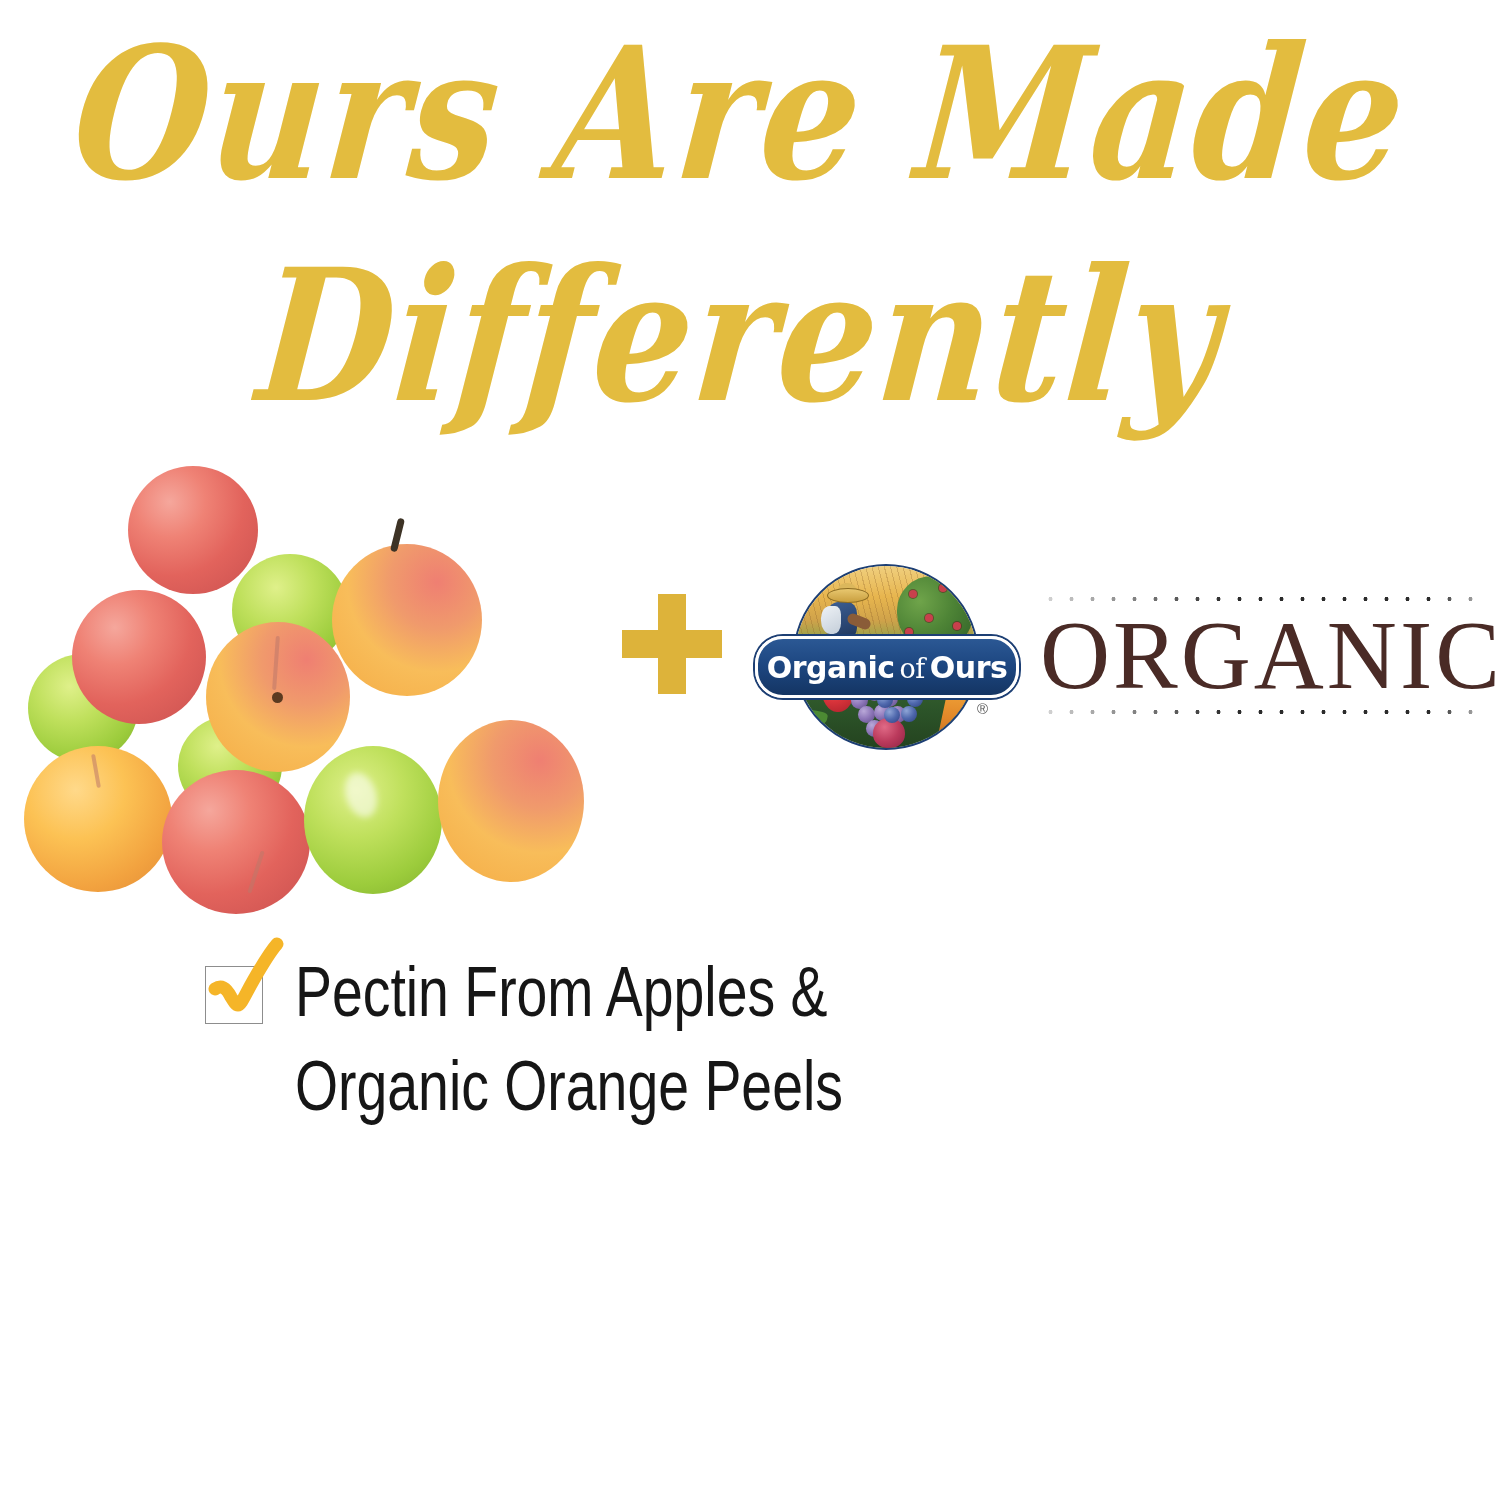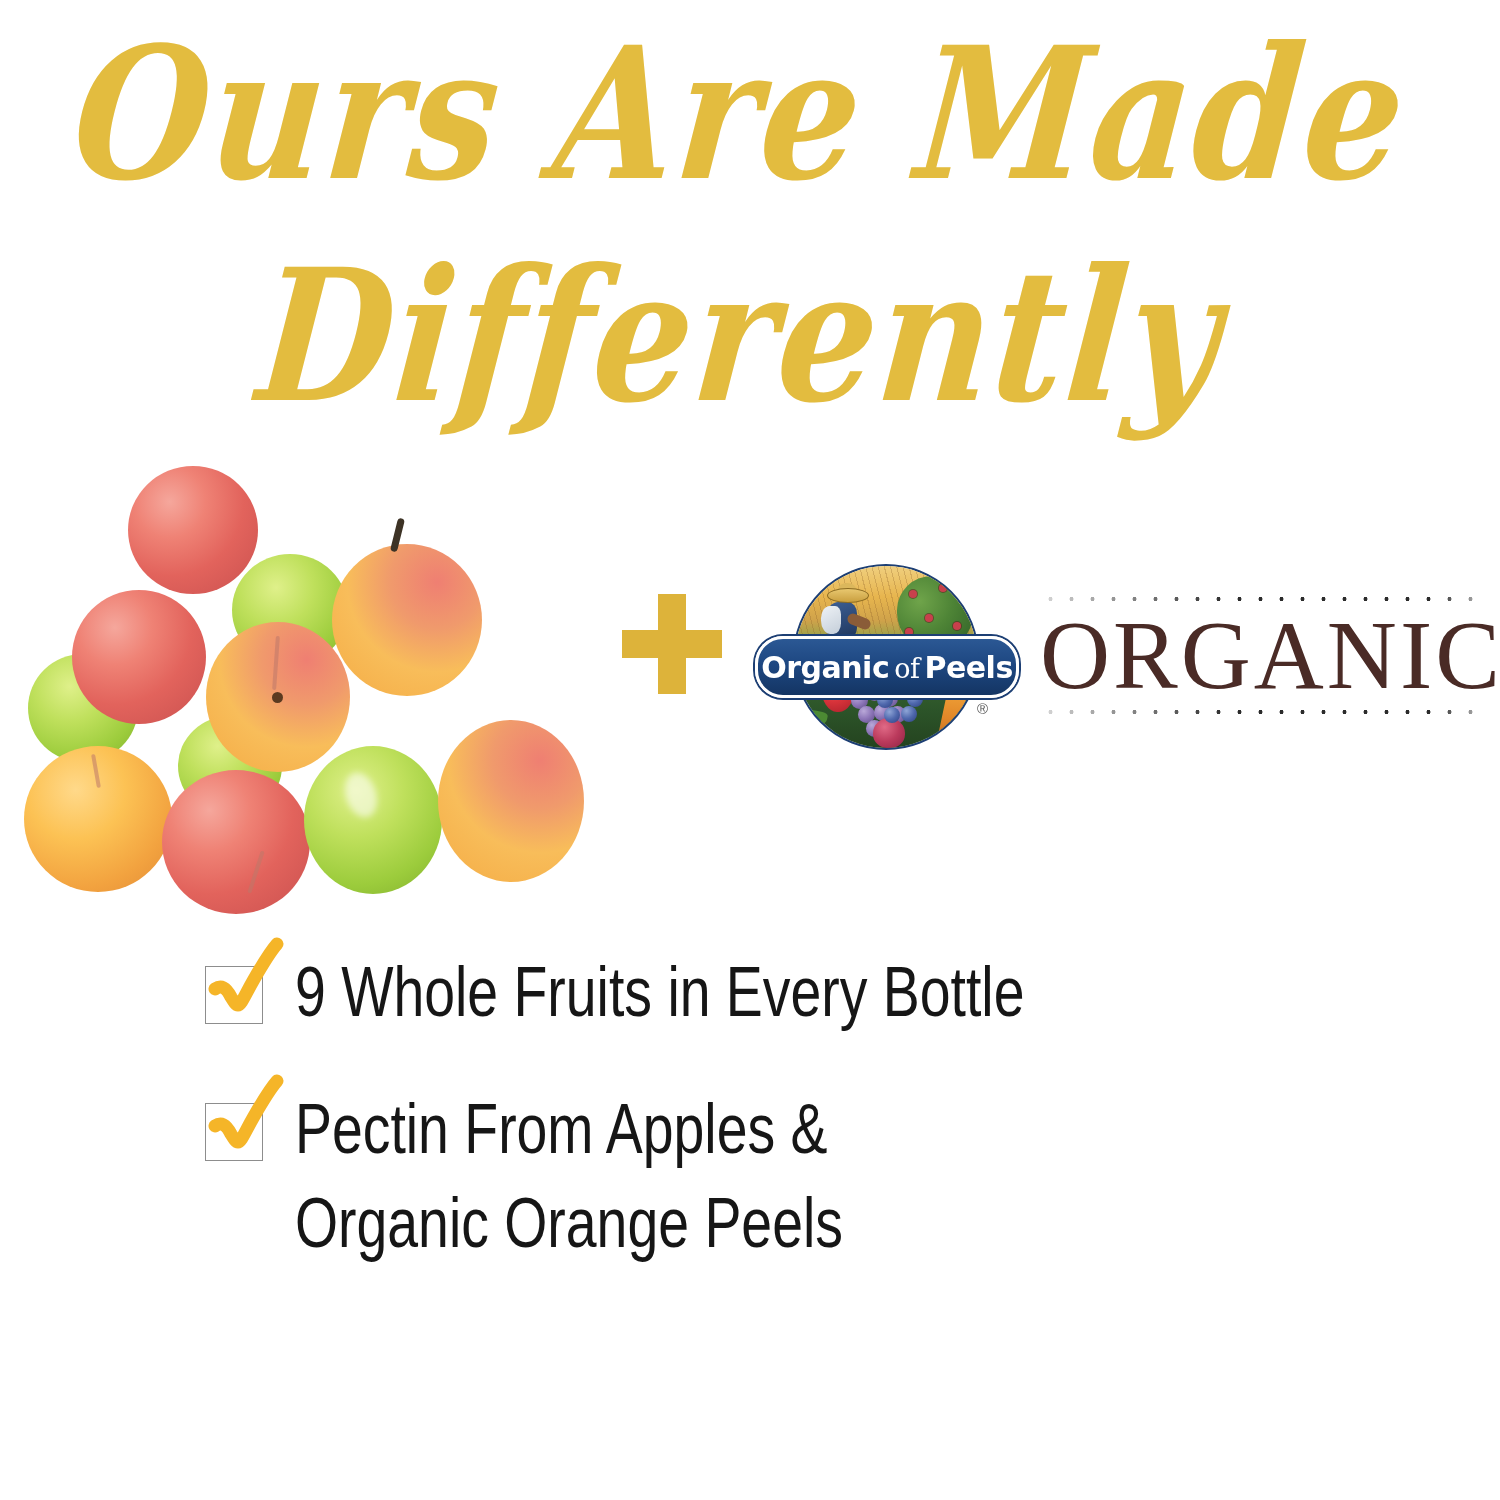--- a/index.html
+++ b/index.html
@@ -495,51 +495,43 @@
           <div class="bberry" style="left:32px; top:9px;"></div>
           <div class="bberry" style="left:9px;  top:25px;"></div>
           <div class="bberry" style="left:26px; top:24px;"></div>
         </div>
 
         <div class="v-carrot"></div>
       </div>
     </div>
 
     <div class="gol-banner">
-      <span class="gol-banner-text"><span>Organic</span><span class="of">of</span><span>Peels</span></span>
+      <span class="gol-banner-text"><span>Organic</span><span class="of">of</span><span>Ours</span></span>
     </div>
 
     <span class="gol-reg">®</span>
   </div>
 
   <div class="organics-mark">
     <div class="dot-rule"></div>
     <div class="organics-word">ORGANICS</div>
     <div class="dot-rule"></div>
   </div>
 </div>
 
 <div class="checklist">
 
+
+
+
   <div class="check-row">
     <div class="checkbox">
       <svg class="tick" viewBox="0 0 92 92">
         <path d="M14 50 C20 46 25 48 30 58 C33 63 35 66 37 66 C40 66 44 56 52 42 C60 28 68 14 76 5" fill="none" stroke="#F5B528" stroke-width="13" stroke-linecap="round" stroke-linejoin="round"></path>
       </svg>
     </div>
-    <div class="check-text">9 Whole Fruits in Every Bottle</div>
-  </div>
-
-
-
-  <div class="check-row">
-    <div class="checkbox">
-      <svg class="tick" viewBox="0 0 92 92">
-        <path d="M14 50 C20 46 25 48 30 58 C33 63 35 66 37 66 C40 66 44 56 52 42 C60 28 68 14 76 5" fill="none" stroke="#F5B528" stroke-width="13" stroke-linecap="round" stroke-linejoin="round"></path>
-      </svg>
-    </div>
     <div class="check-text">
       <span>Pectin From Apples &amp;</span>
       <span class="second-line">Organic Orange Peels</span>
     </div>
   </div>
 
 </div>
 
 </body></html>

